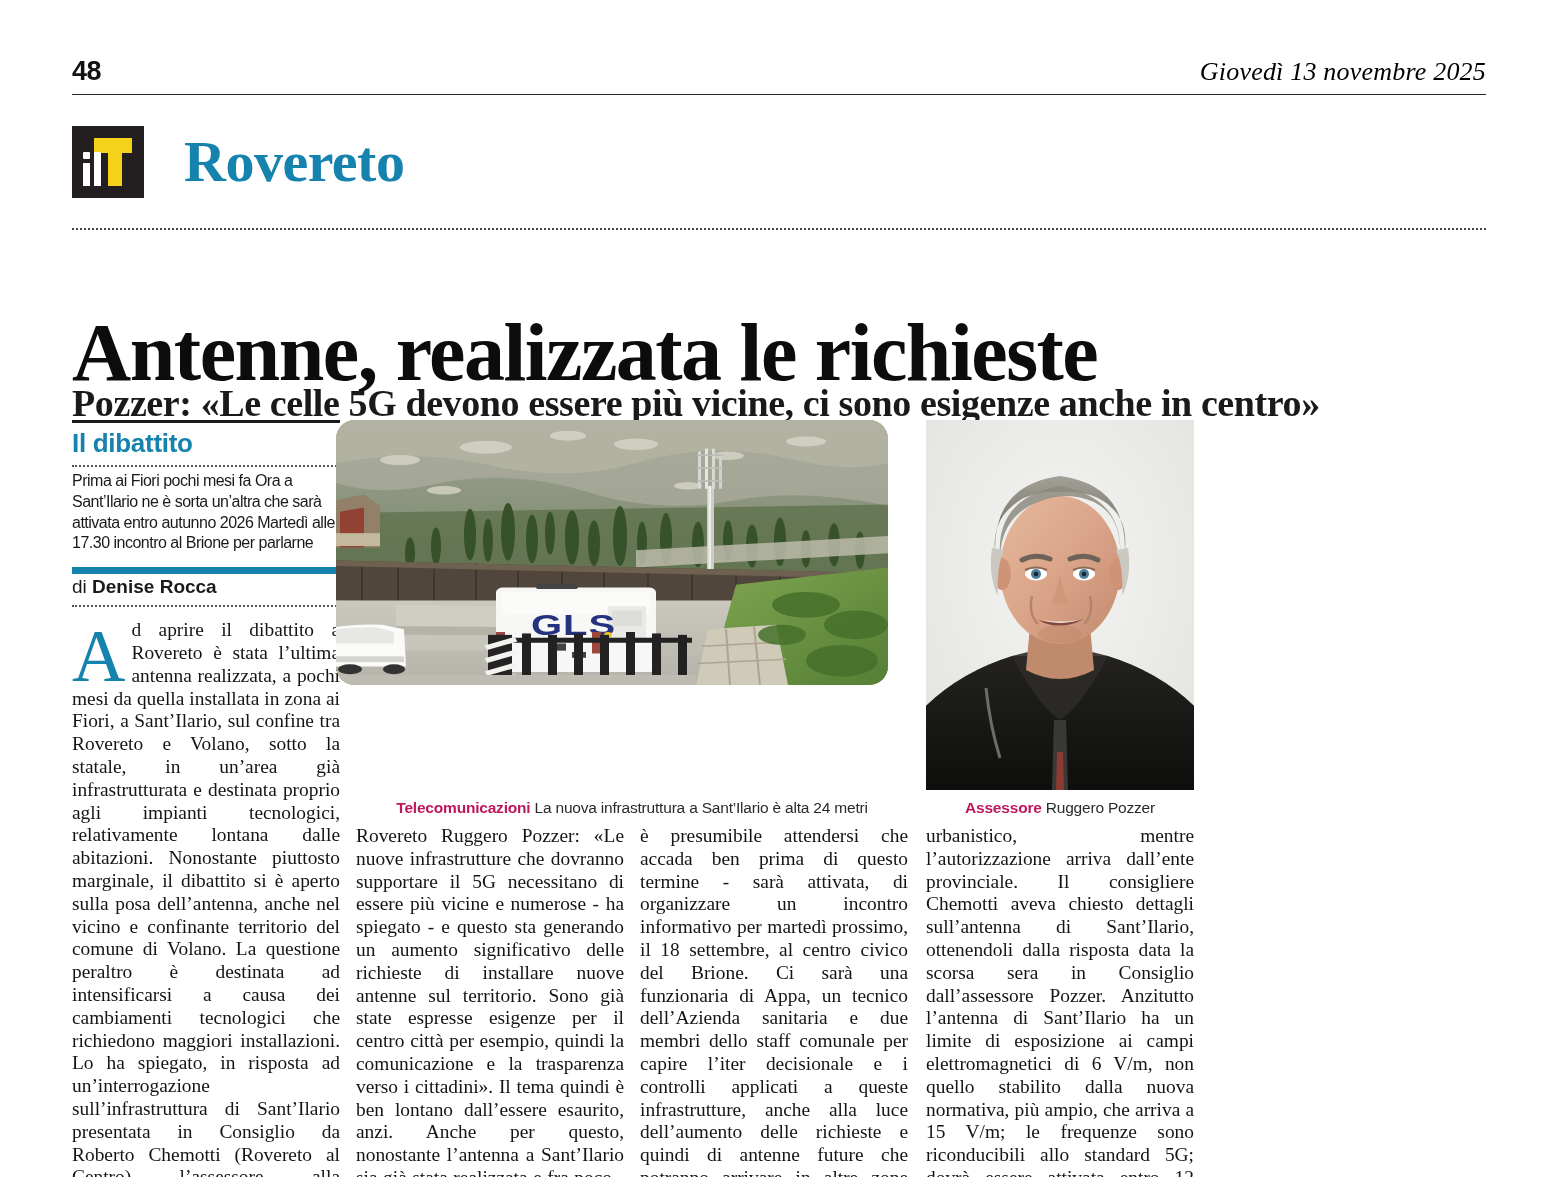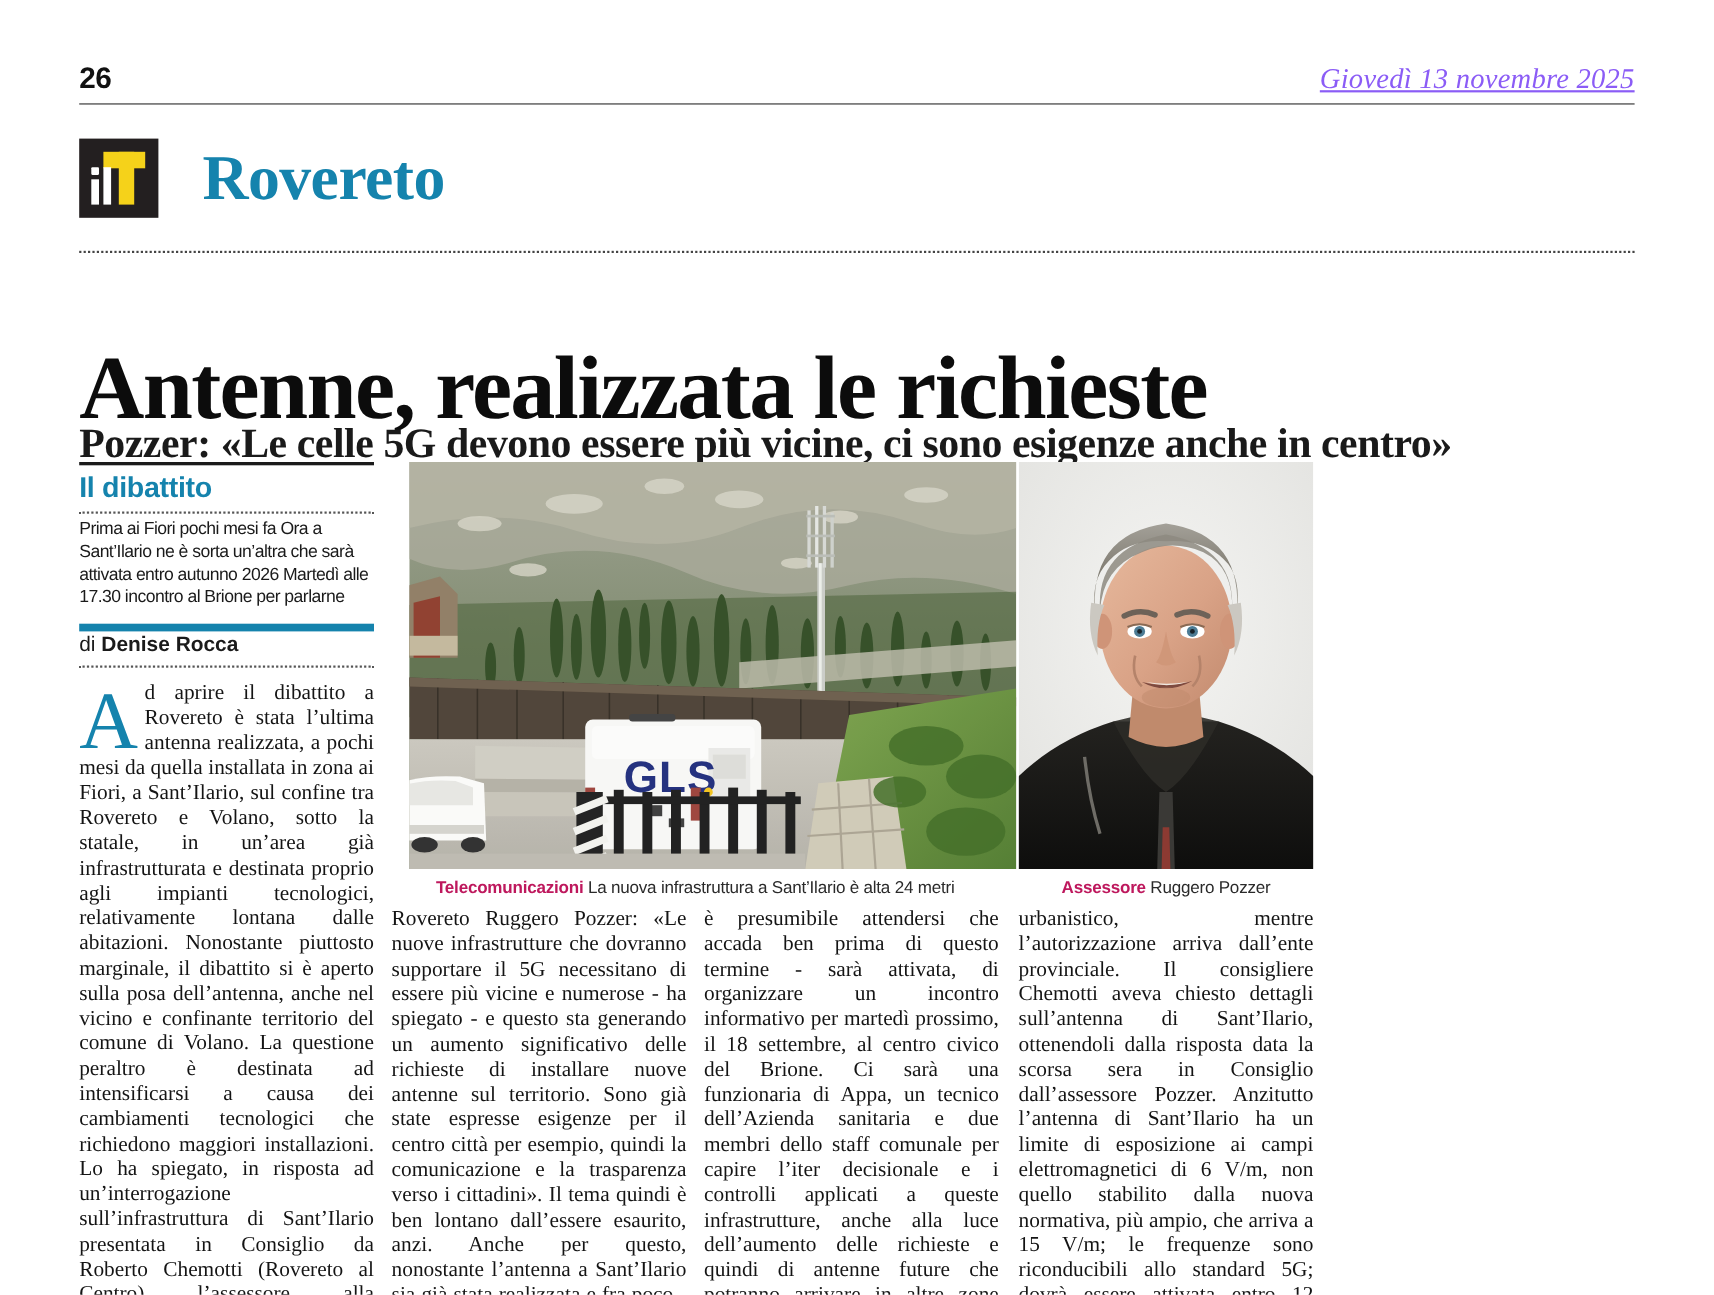--- a/index.html
+++ b/index.html
@@ -31,23 +31,22 @@
     font-family: "Liberation Sans", sans-serif;
     font-weight: bold;
     font-size: 27px;
     letter-spacing: -0.5px;
     color: #111;
   }
   .issue-date {
     font-family: "Liberation Serif", serif;
     font-size: 26px;
     font-style: italic;
-    color: #8b5cf6;
+    color: #000000;
     letter-spacing: 0.2px;
-    text-decoration: underline;
   }
   .rule-thin {
     position: absolute;
     left: 72px; width: 1414px;
     border-top: 1px solid #2a2a2a;
   }
   #rule-top { top: 94px; }
 
   
   .section-bar {
@@ -189,21 +188,21 @@
     color: #1583ad;
     padding: 6px 6px 0 0;
     margin-top: 2px;
   }
 
   
   .photo {
     position: absolute;
     overflow: hidden;
   }
-  #photo-antenna { left: 372px; top: 420px; width: 552px; height: 370px; }
+  #photo-antenna { left: 336px; top: 420px; width: 552px; height: 265px; border-radius: 19px; }
   #photo-portrait { left: 926px; top: 420px; width: 268px; height: 370px; }
 
   .caption {
     position: absolute;
     font-family: "Liberation Sans", sans-serif;
     font-size: 15.5px;
     color: #2a2a2a;
     text-align: center;
     letter-spacing: -0.2px;
   }
@@ -213,21 +212,21 @@
 
   
   .photo svg { display: block; width: 100%; height: 100%; }
 </style>
 </head>
 <body>
 
 <div class="page">
 
   <div class="masthead">
-    <span class="folio">26</span>
+    <span class="folio">48</span>
     <span class="issue-date">Giovedì 13 novembre 2025</span>
   </div>
   <div class="rule-thin" id="rule-top"></div>
 
   <div class="section-bar">
     <div class="logo-box">
       <span class="t-stem t-bar"></span>
       <span class="t-stem t-vert"></span>
       <span class="il-i"></span>
       <span class="il-i-stem"></span>

